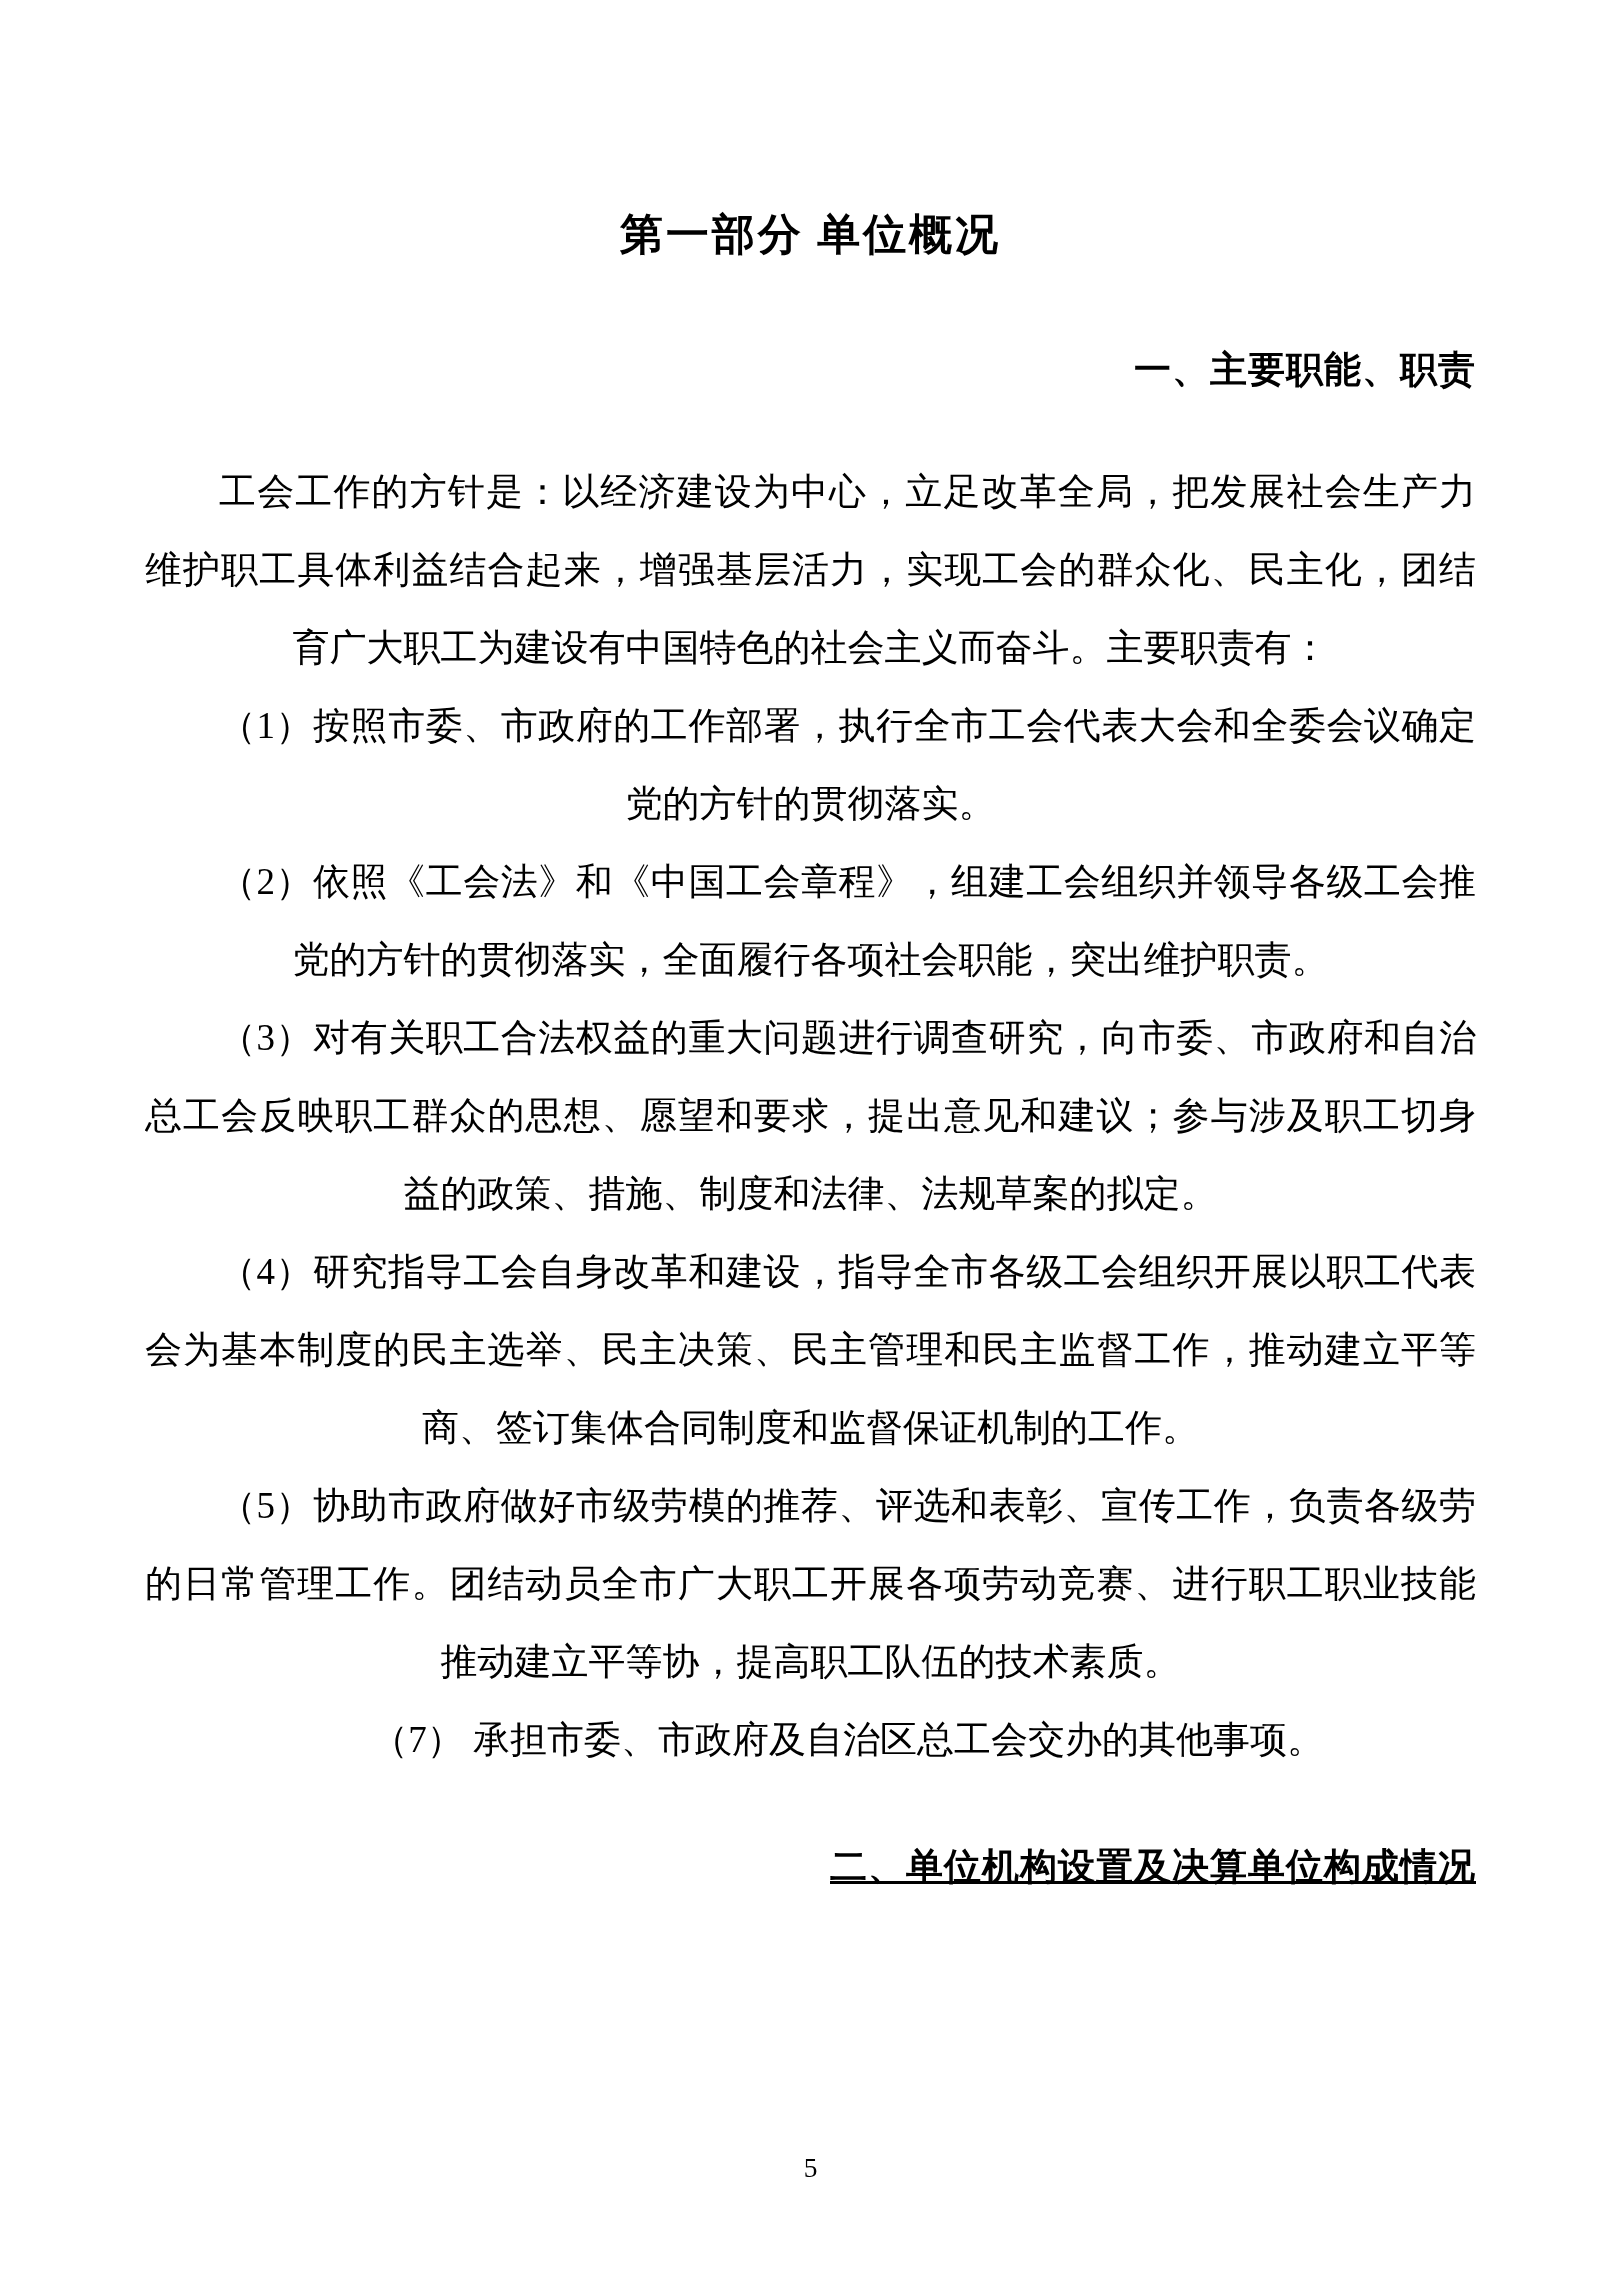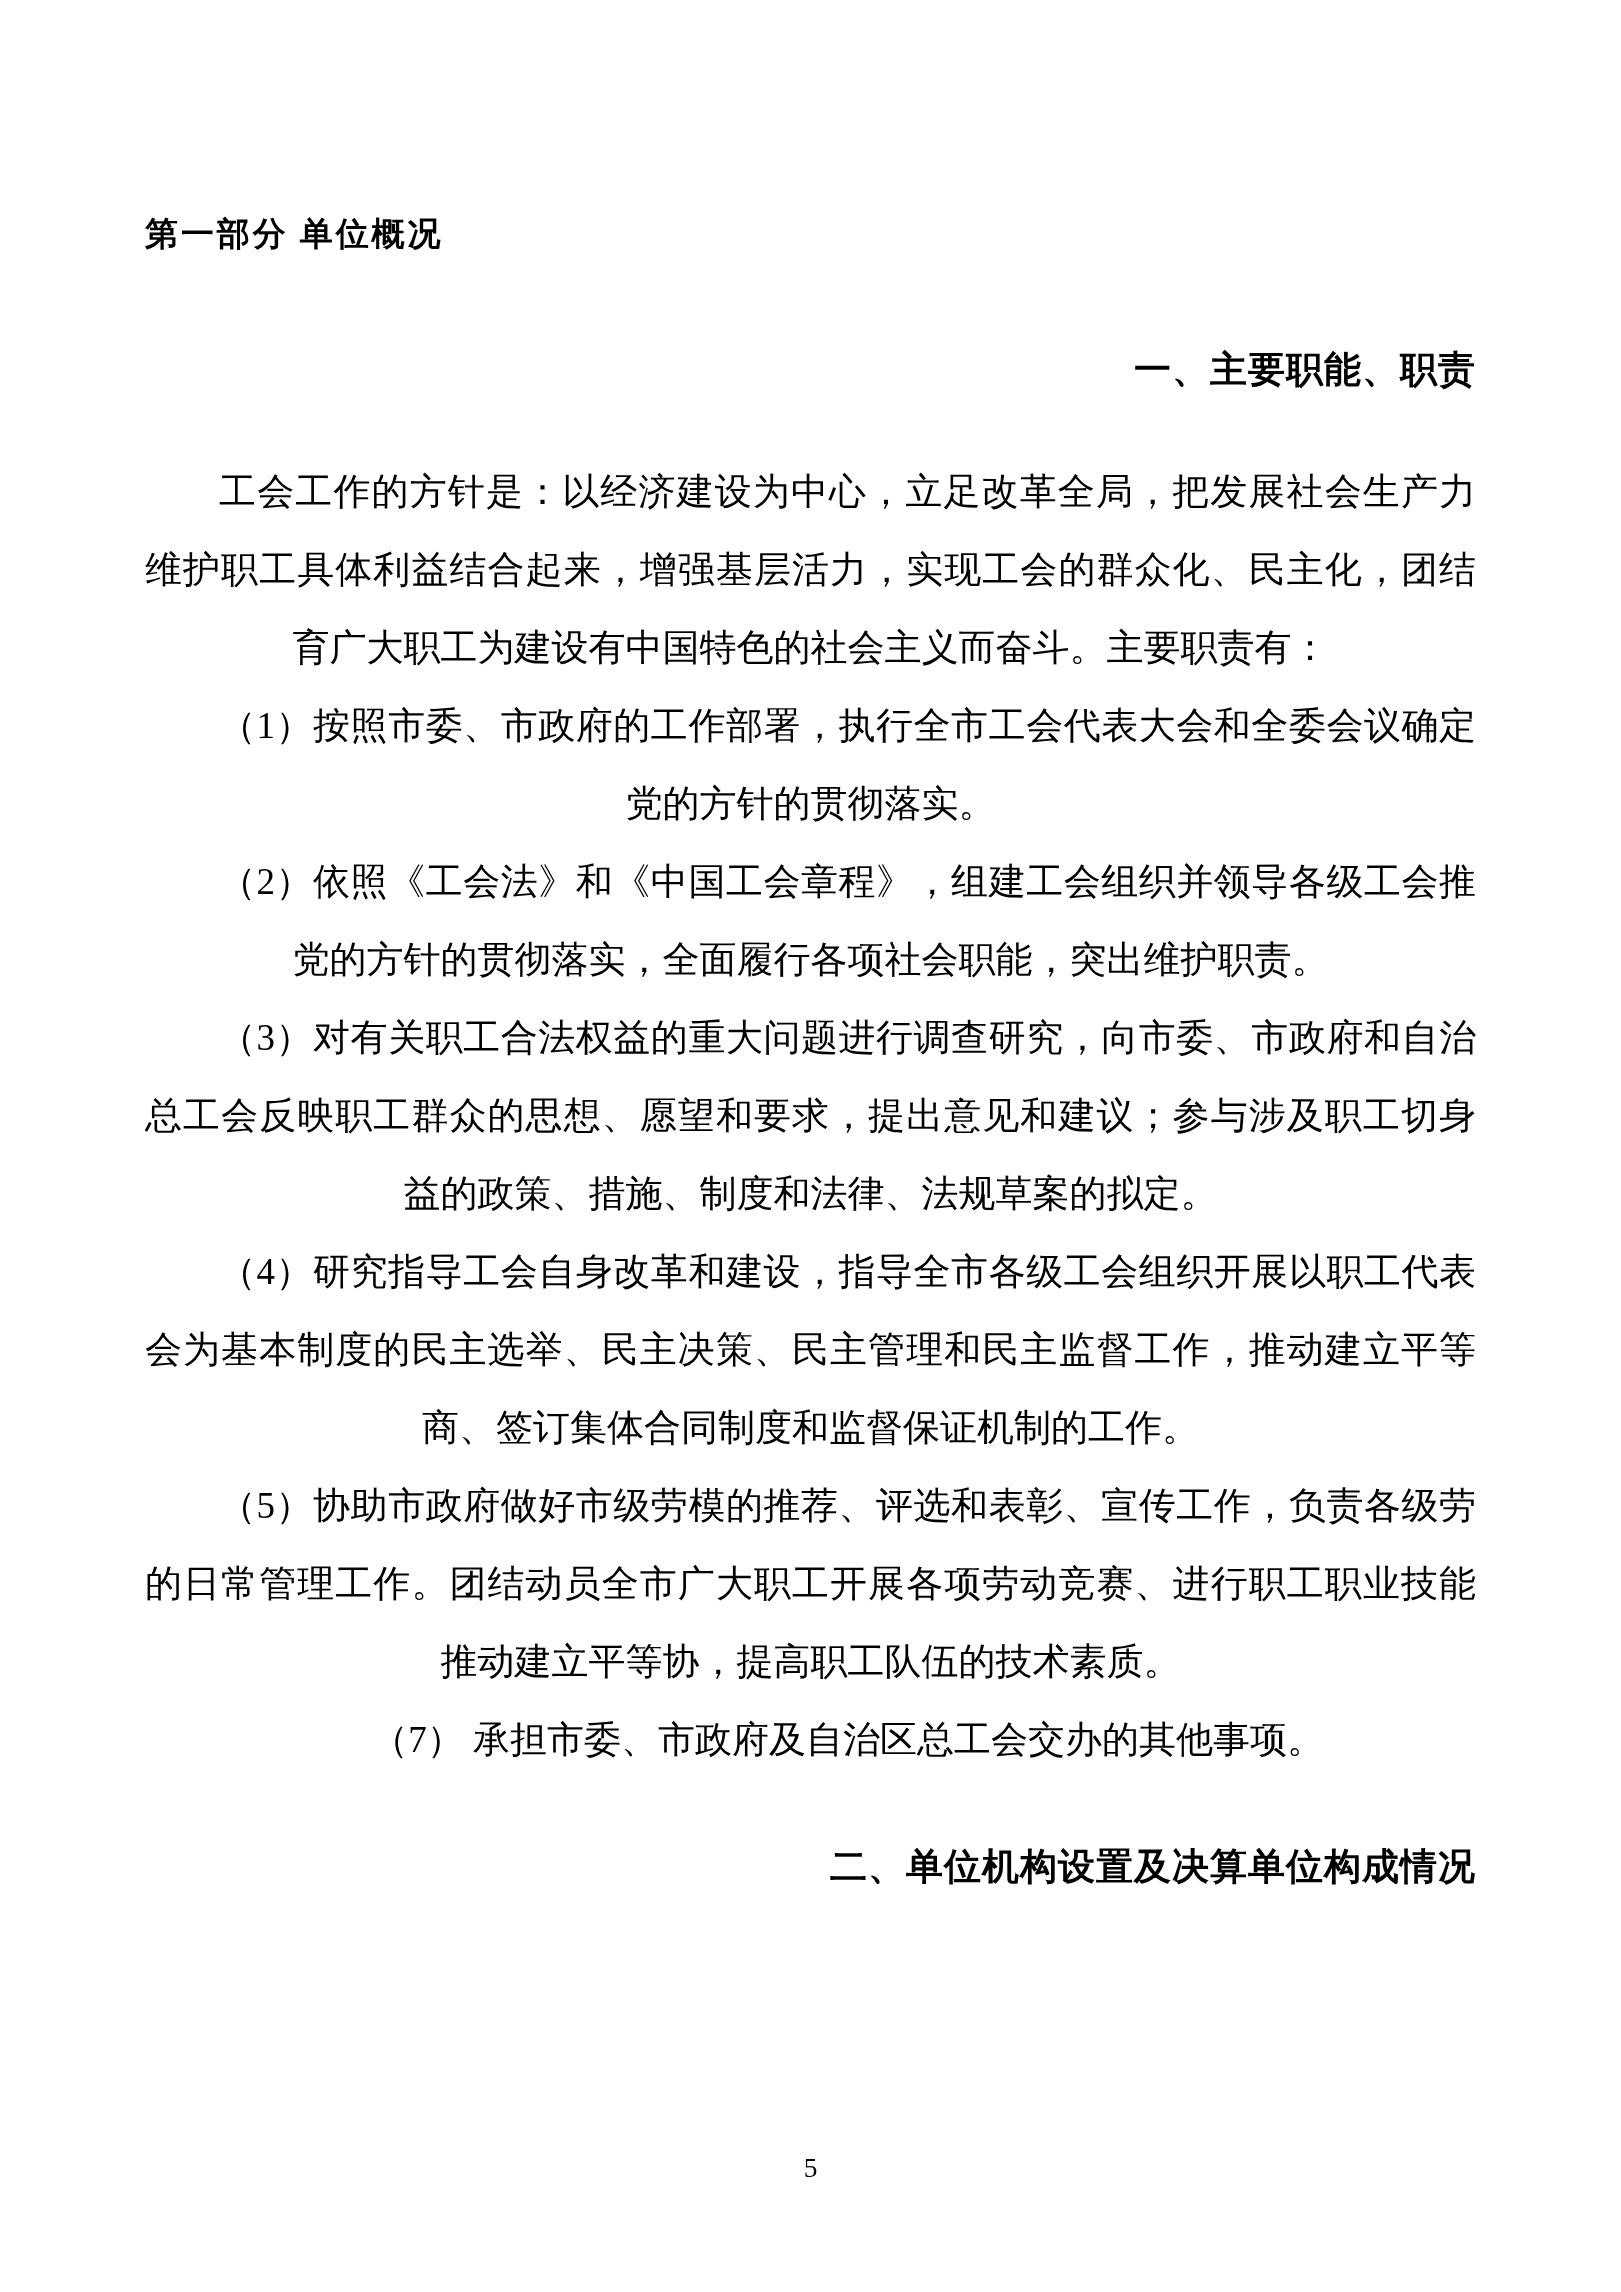--- a/index.html
+++ b/index.html
@@ -16,38 +16,38 @@
   }
   .page {
     position: absolute;
     inset: 0;
     padding: 0 145px;
     box-sizing: border-box;
     background: #ffffff;
   }
   .doc-title {
     margin-top: 206px;
-    text-align: left;
-    font-size: 33px;
+    text-align: center;
+    font-size: 43px;
     line-height: 57px;
     font-weight: bold;
     letter-spacing: 2.9px;
     font-family: "Liberation Serif", serif;
   }
   .sec-heading {
     font-family: "Liberation Sans", sans-serif;
     font-weight: bold;
     font-size: 37px;
     line-height: 49px;
     padding-left: 71px;
     letter-spacing: 1px;
     text-align: right;
   }
   .h1 { margin-top: 82px; }
-  .h2 { margin-top: 63px; }
+  .h2 { margin-top: 63px; text-decoration: underline; }
   .body-text {
     margin-top: 59px;
     font-size: 37px;
   }
   .line {
     display: block;
     height: 78px;
     line-height: 78px;
     text-align: center;
     overflow: hidden;

